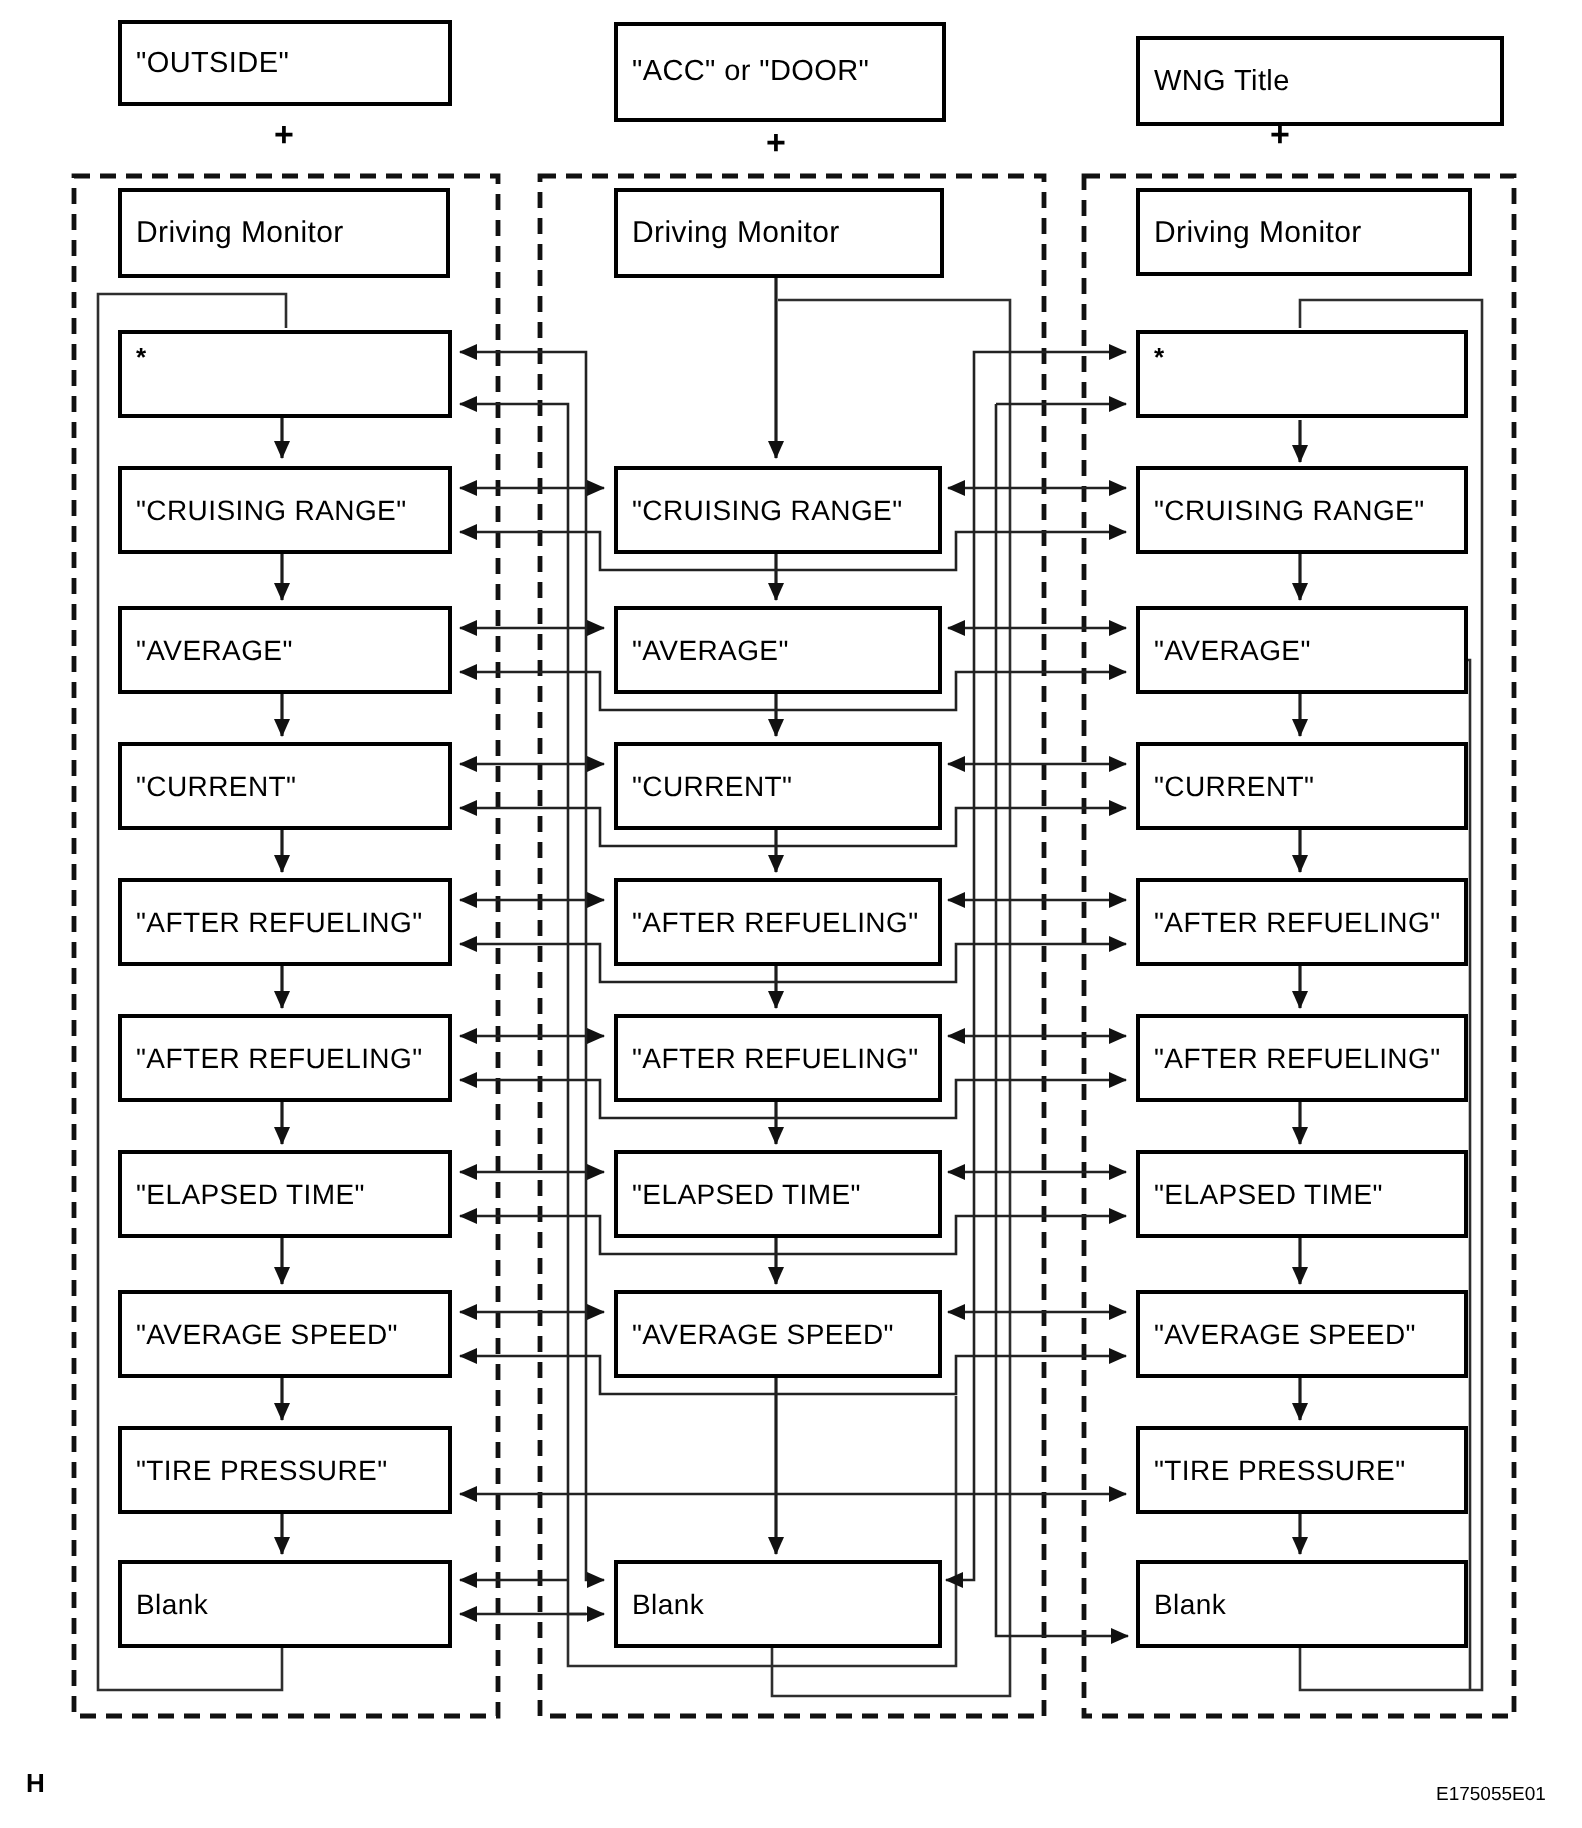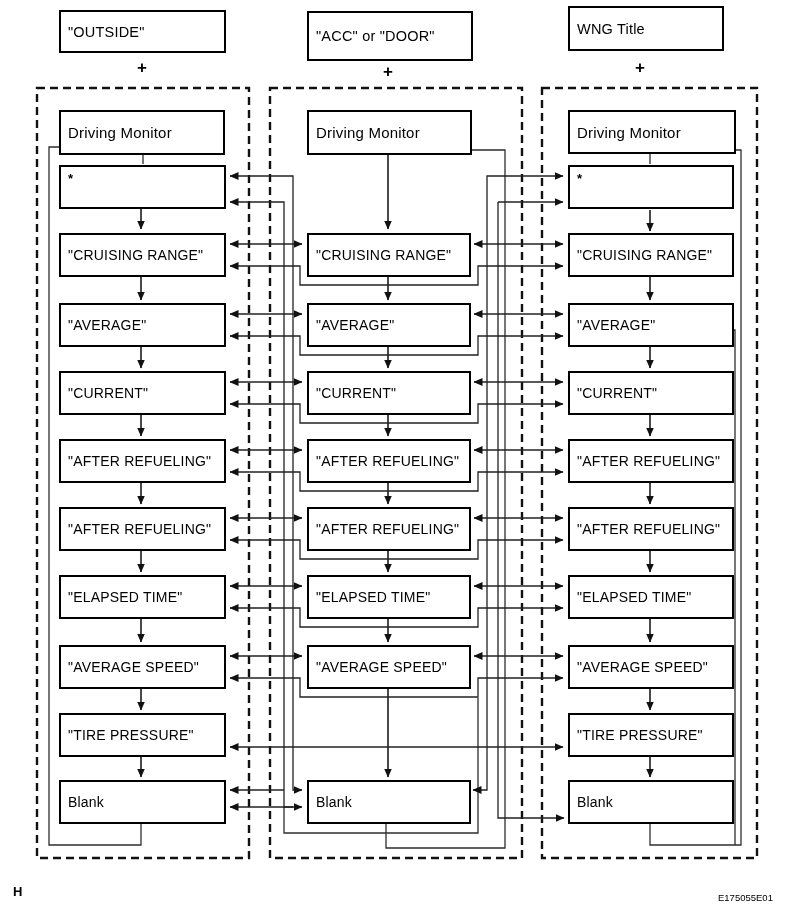--- a/index.html
+++ b/index.html
@@ -3,21 +3,21 @@
 <meta charset="utf-8">
 <style>
   html,body{margin:0;padding:0;background:#fff;}
   .stage{position:relative;width:791px;height:914px;background:#fff;
          font-family:"Liberation Sans", sans-serif;color:#000;overflow:hidden;}
   .wires{position:absolute;left:0;top:0;width:791px;height:914px;}
   .box{position:absolute;box-sizing:border-box;background:#fff;border:2px solid #000;
        display:flex;align-items:center;padding-left:7px;font-size:14px;
        letter-spacing:.2px;white-space:nowrap;}
   .hdr{font-size:14.5px;}
-  .mon{font-size:15px;margin-top:16px;}
+  .mon{font-size:15px;}
   .star{align-items:flex-start;padding-top:4px;font-size:13px;font-weight:bold;}
   .plus{position:absolute;font-size:17px;font-weight:bold;width:22px;text-align:center;}
   .foot-l{position:absolute;left:13px;top:884px;font-size:13px;font-weight:bold;}
   .foot-r{position:absolute;left:718px;top:892px;width:70px;font-size:9.5px;font-weight:normal;}
 </style>
 </head>
 <body>
 
 <div class="stage">
 
@@ -130,21 +130,21 @@
 
   <div class="box" style="left:307px;top:233px;width:164px;height:44px">"CRUISING RANGE"</div>
   <div class="box" style="left:307px;top:303px;width:164px;height:44px">"AVERAGE"</div>
   <div class="box" style="left:307px;top:371px;width:164px;height:44px">"CURRENT"</div>
   <div class="box" style="left:307px;top:439px;width:164px;height:44px">"AFTER REFUELING"</div>
   <div class="box" style="left:307px;top:507px;width:164px;height:44px">"AFTER REFUELING"</div>
   <div class="box" style="left:307px;top:575px;width:164px;height:44px">"ELAPSED TIME"</div>
   <div class="box" style="left:307px;top:645px;width:164px;height:44px">"AVERAGE SPEED"</div>
   <div class="box" style="left:307px;top:780px;width:164px;height:44px">Blank</div>
 
-  <div class="box hdr" style="left:568px;top:6px;width:156px;height:45px">WNG Title</div>
+  <div class="box hdr" style="left:568px;top:18px;width:184px;height:45px">WNG Title</div>
   <div class="plus" style="left:629px;top:58px">+</div>
   <div class="box mon" style="left:568px;top:94px;width:168px;height:44px">Driving Monitor</div>
 
   <div class="box star" style="left:568px;top:165px;width:166px;height:44px">*</div>
   <div class="box" style="left:568px;top:233px;width:166px;height:44px">"CRUISING RANGE"</div>
   <div class="box" style="left:568px;top:303px;width:166px;height:44px">"AVERAGE"</div>
   <div class="box" style="left:568px;top:371px;width:166px;height:44px">"CURRENT"</div>
   <div class="box" style="left:568px;top:439px;width:166px;height:44px">"AFTER REFUELING"</div>
   <div class="box" style="left:568px;top:507px;width:166px;height:44px">"AFTER REFUELING"</div>
   <div class="box" style="left:568px;top:575px;width:166px;height:44px">"ELAPSED TIME"</div>

